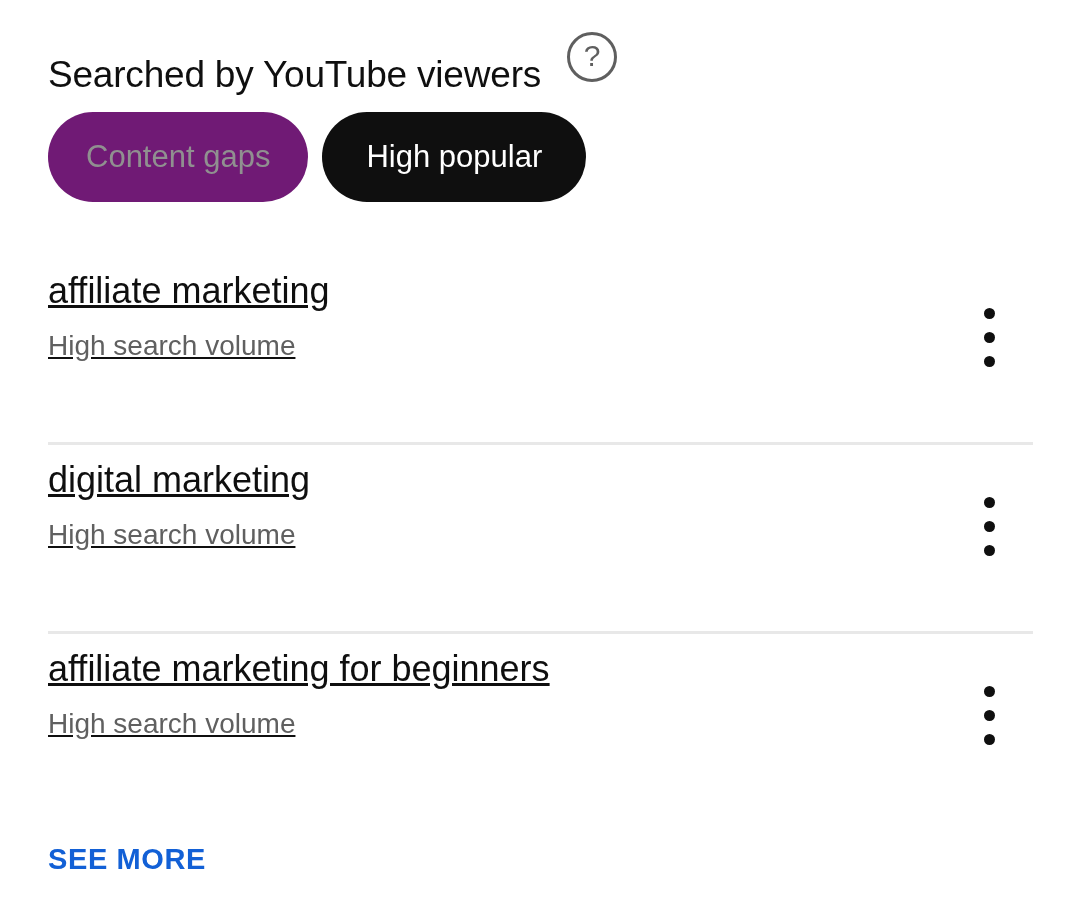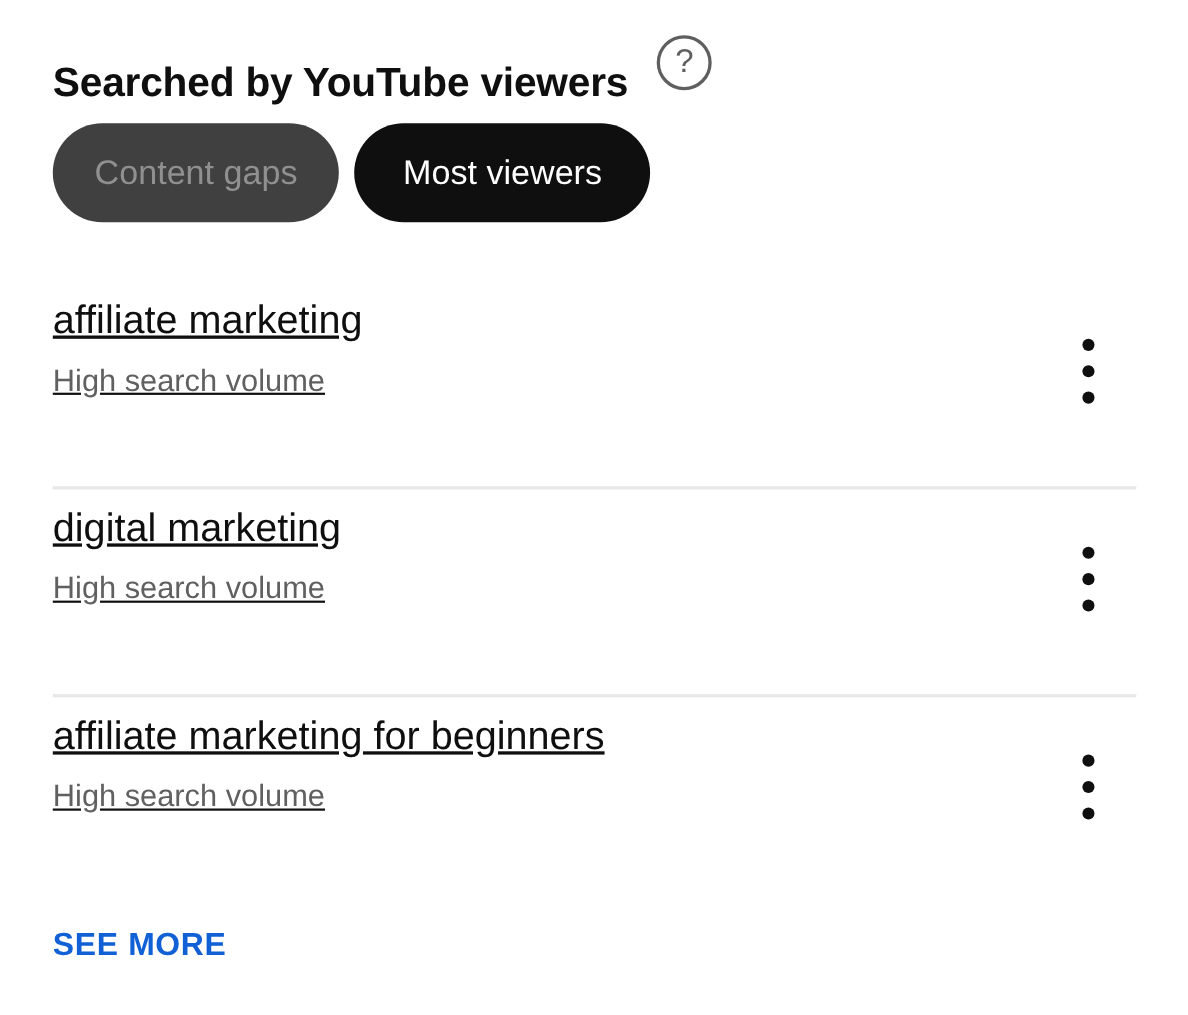--- a/index.html
+++ b/index.html
@@ -29,21 +29,21 @@
     position: absolute;
     left: 48px;
     top: 24px;
     height: 64px;
     display: flex;
     align-items: center;
     gap: 26px;
   }
   .panel-title {
     font-size: 37px;
-    font-weight: bold;
+    font-weight: normal;
     letter-spacing: -0.2px;
     line-height: 1;
     color: #0f0f0f;
     white-space: nowrap;
     margin-top: 36px;
   }
   .help-icon {
     width: 50px;
     height: 50px;
     border: 3px solid #5f5f5f;
@@ -79,21 +79,21 @@
     justify-content: center;
     padding: 0 38px;
     font-size: 31px;
     font-weight: normal;
     box-sizing: border-box;
     cursor: pointer;
     white-space: nowrap;
     user-select: none;
   }
   .chip.inactive {
-    background: #404040;
+    background: #701a75;
     color: #909090;
   }
   .chip.active {
     background: #0f0f0f;
     color: #ffffff;
     padding: 0 44px;
   }
 
   
   .list {
@@ -190,21 +190,21 @@
     <div class="help-icon">
       <span>?</span>
     </div>
   </div>
 
   <div class="chip-row">
     <div class="chip inactive">
       <span>Content gaps</span>
     </div>
     <div class="chip active">
-      <span>Most viewers</span>
+      <span>High popular</span>
     </div>
   </div>
 
   <div class="list">
 
     <div class="row">
       <div class="row-inner">
         <div class="row-text">
           <div class="row-title">affiliate marketing</div>
           <div class="row-sub">High search volume</div>

